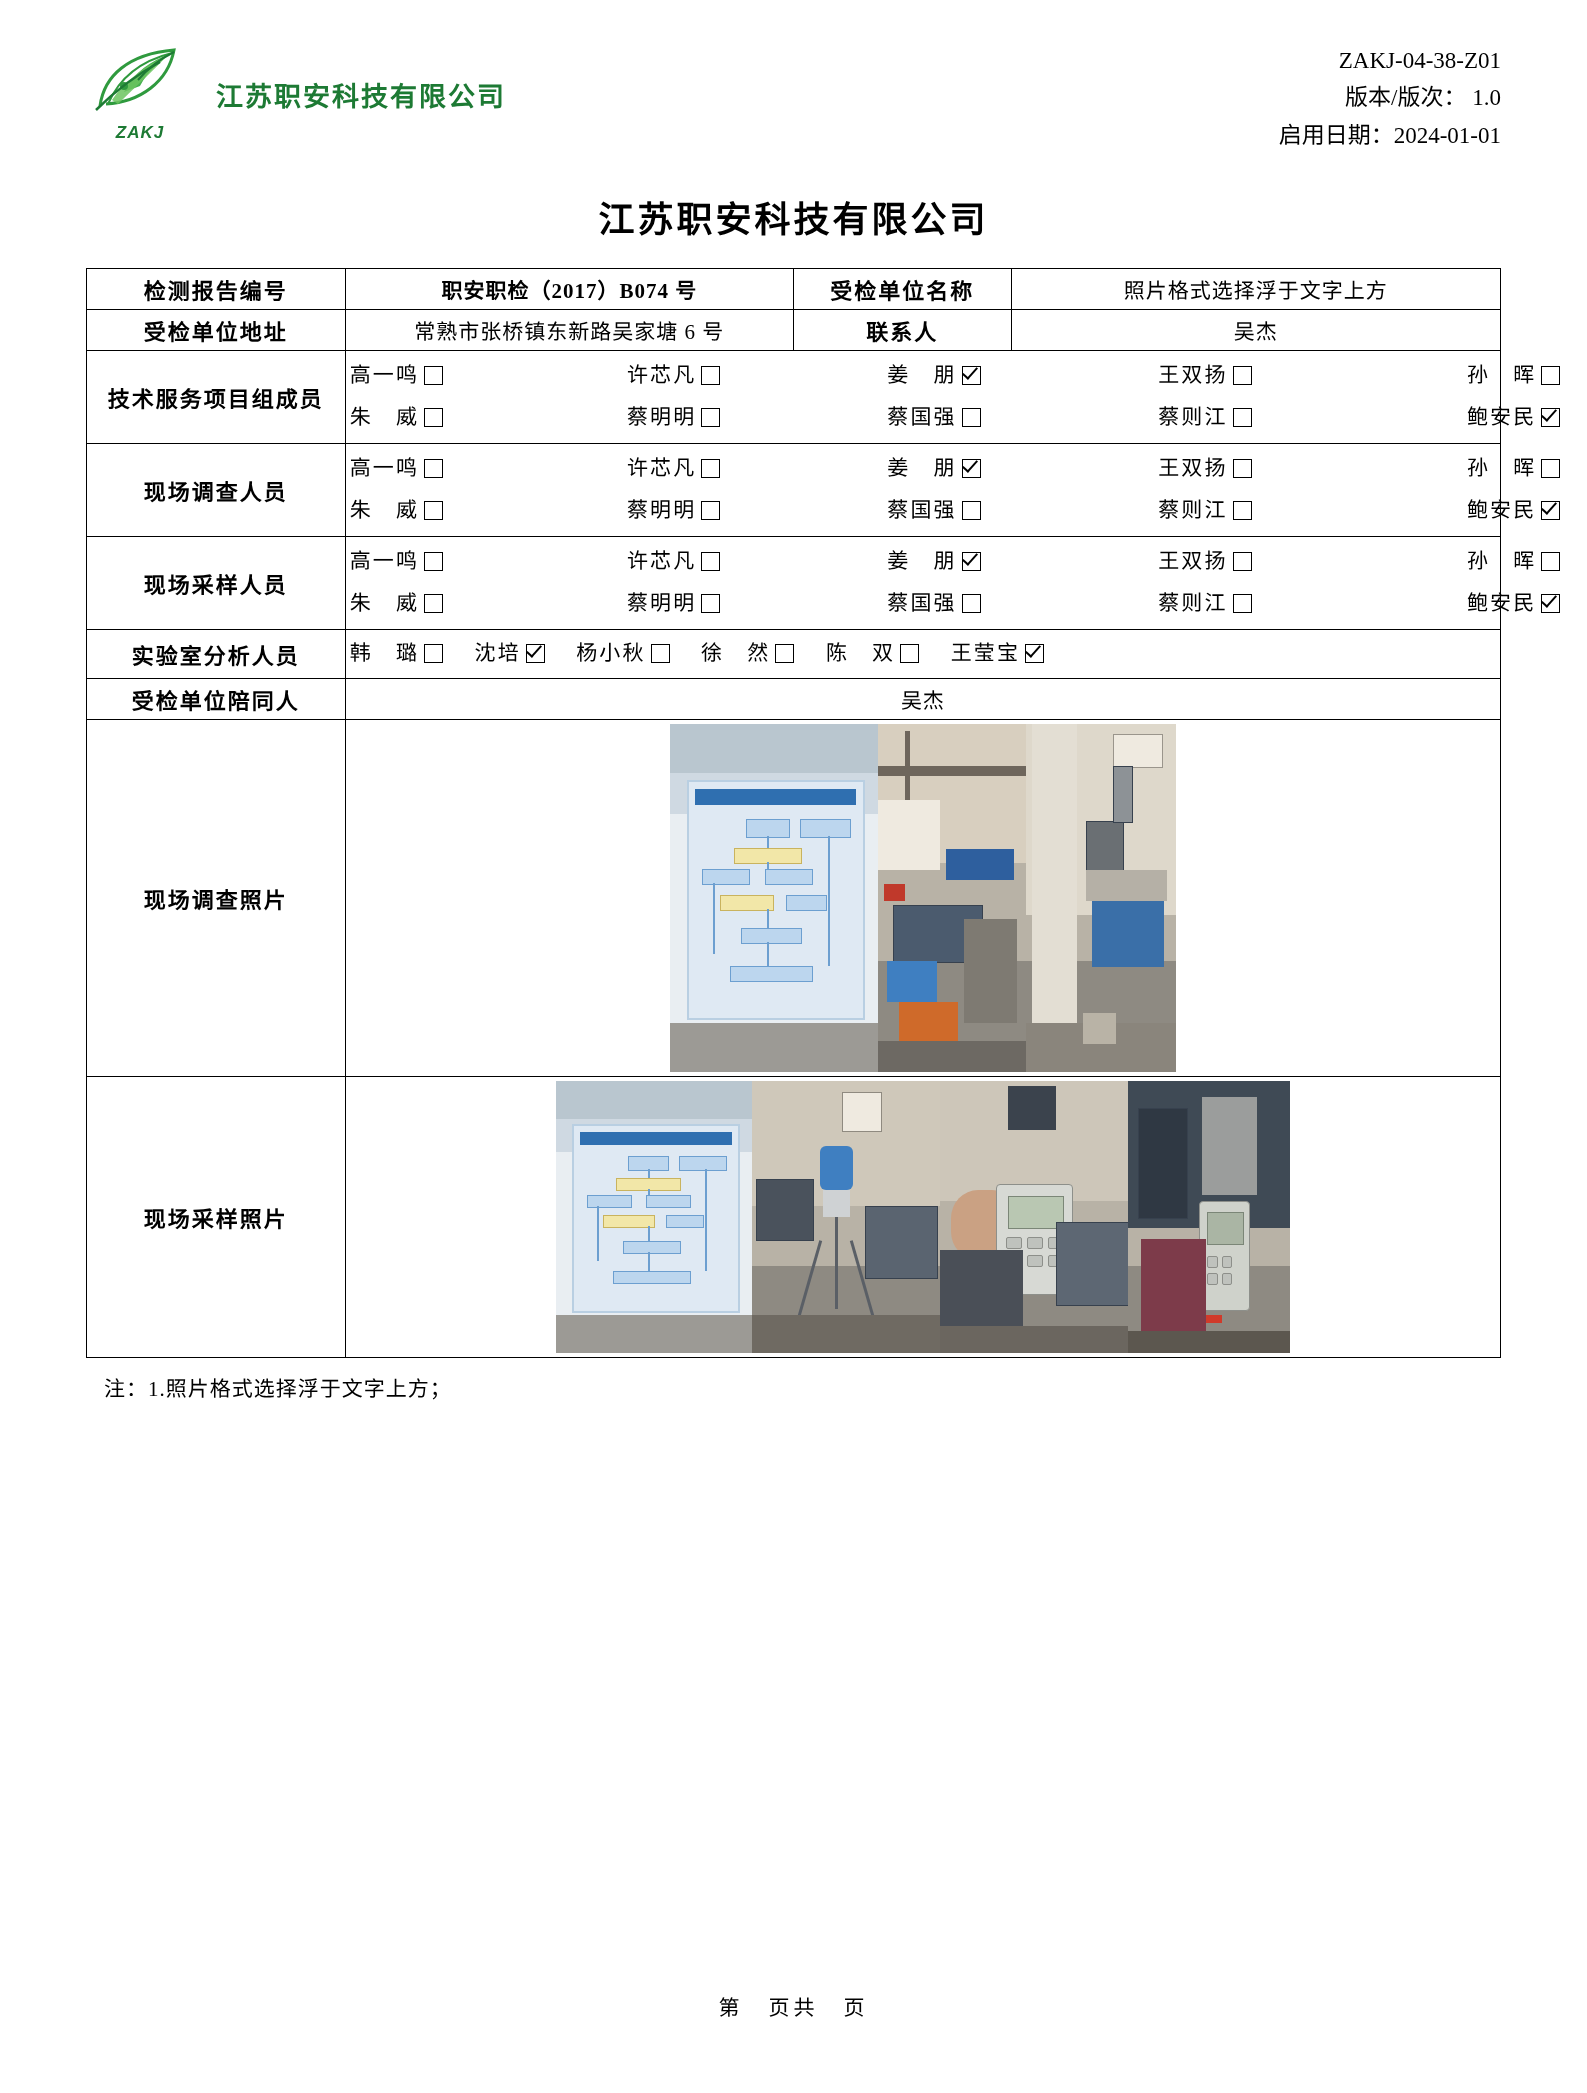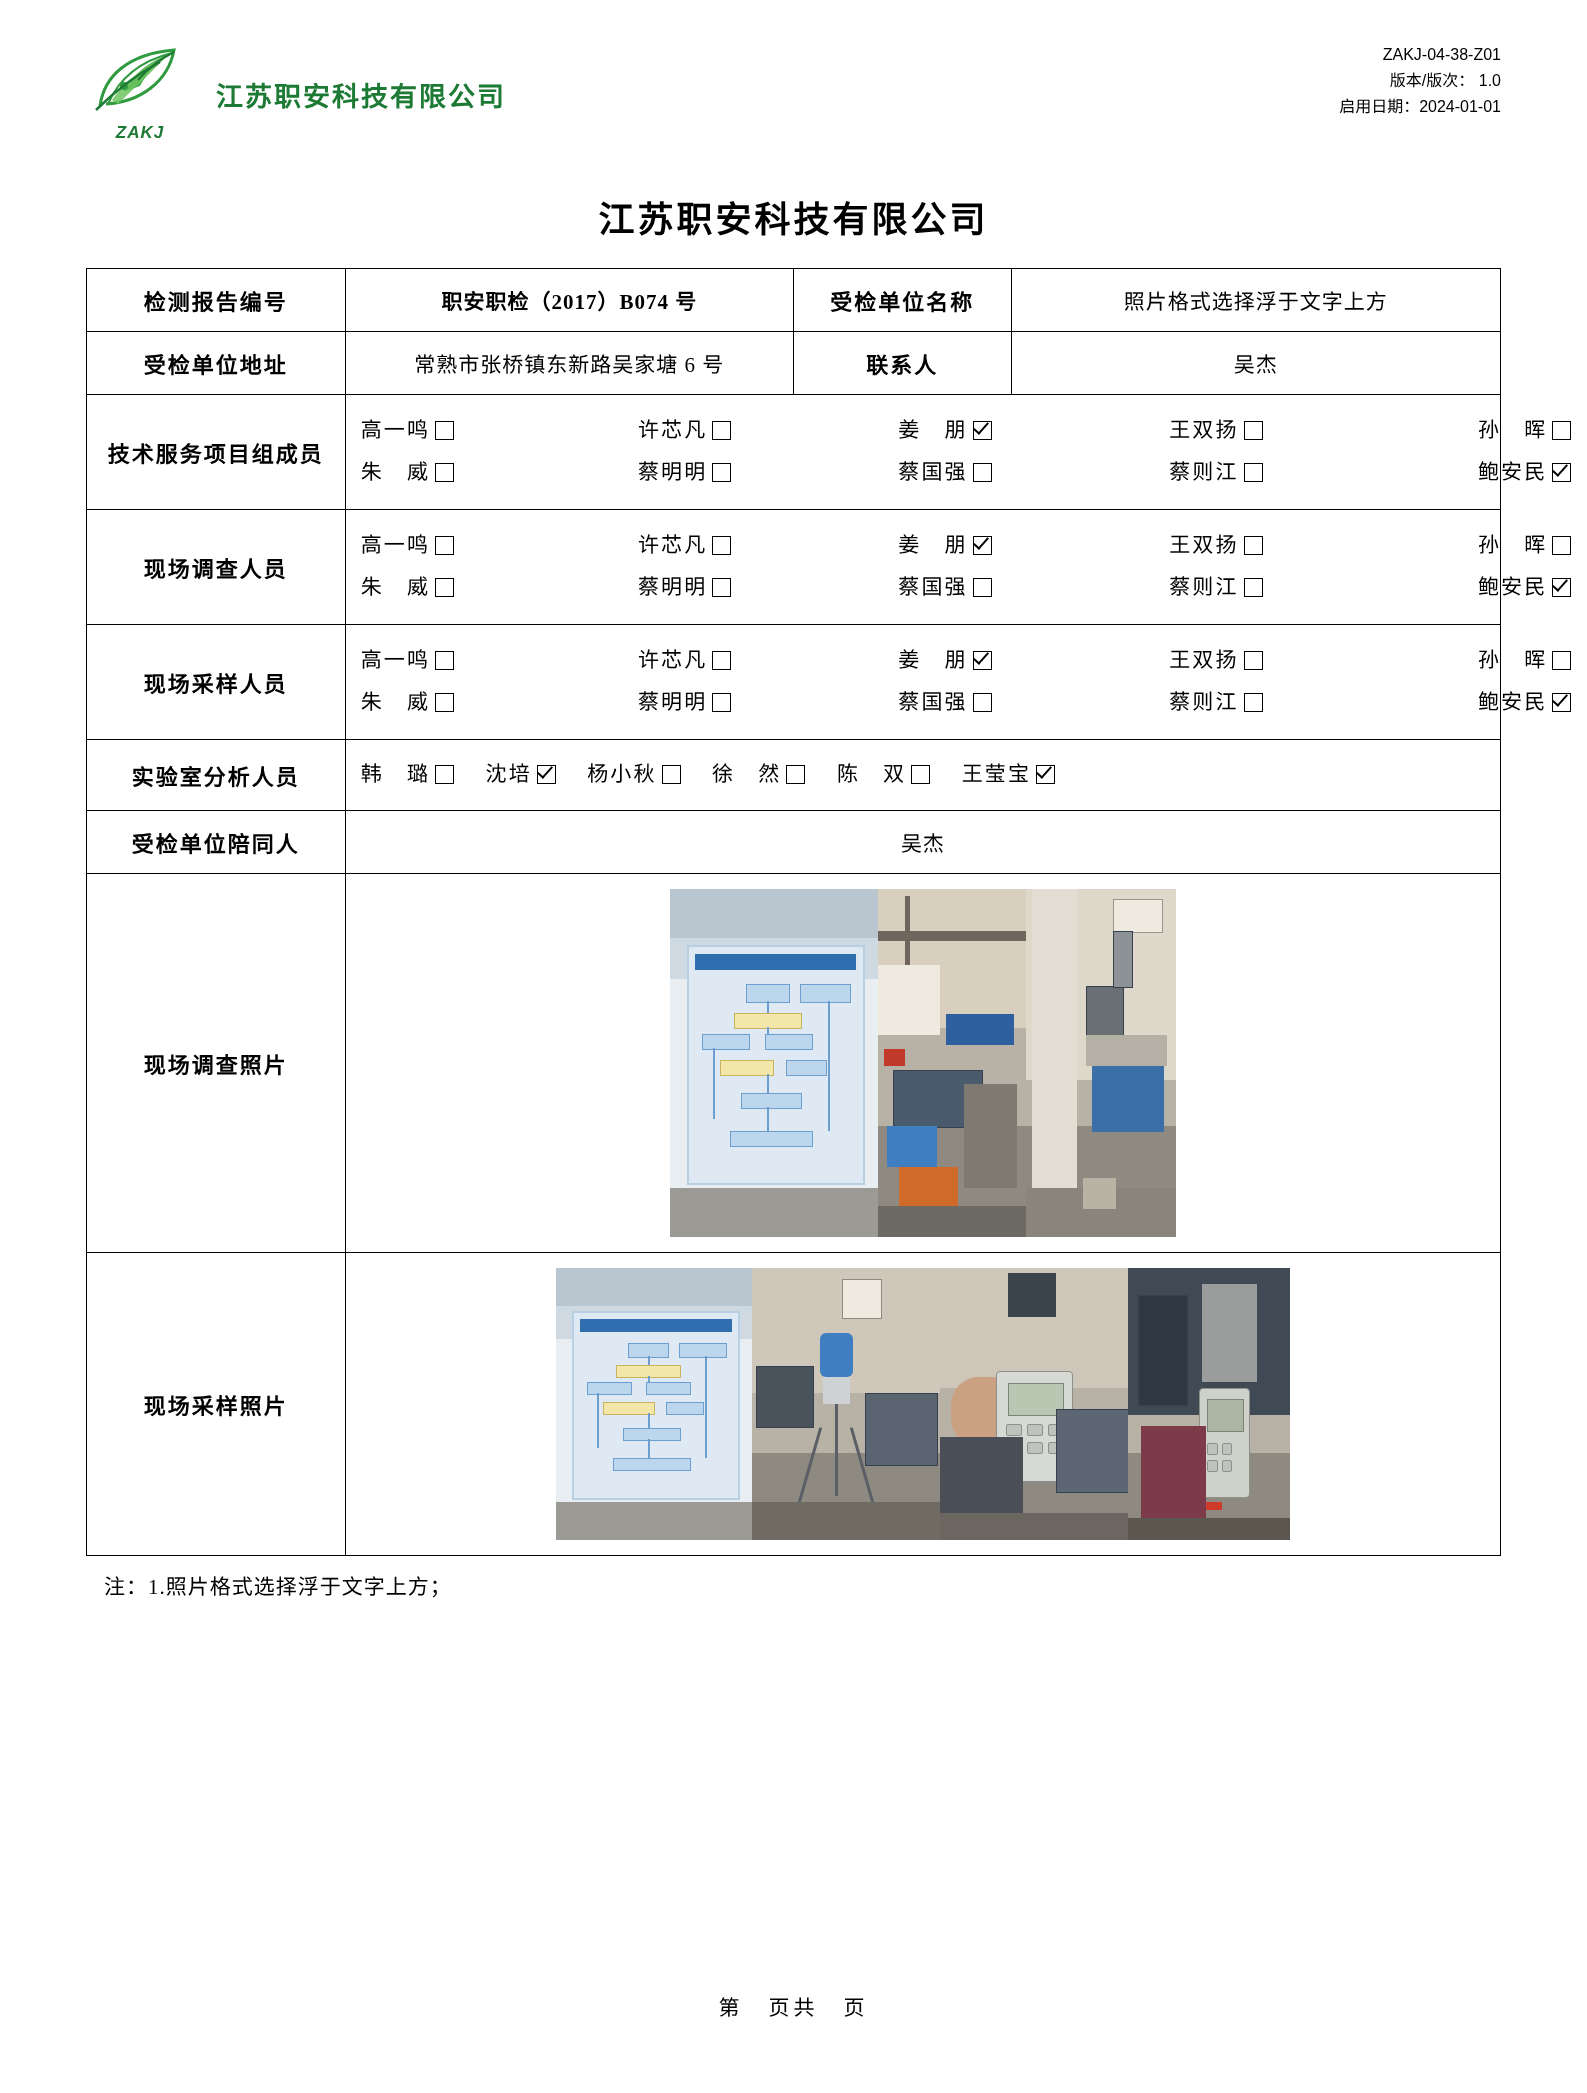--- a/index.html
+++ b/index.html
@@ -64,24 +64,24 @@
   .brand-name {
     font-size: 27px;
     color: #1d7a34;
     font-weight: bold;
     font-family: "Liberation Serif", serif;
     letter-spacing: 2px;
     white-space: nowrap;
   }
   .header-right {
     text-align: right;
-    font-size: 16px;
+    font-size: 23px;
     line-height: 1.62;
     padding-top: 8px;
-    font-family: Liberation Sans, sans-serif;
+    font-family: Liberation Serif, serif;
   }
   .header-right div { white-space: nowrap; }
 
   
   .doc-title {
     text-align: center;
     font-size: 36px;
     font-weight: bold;
     letter-spacing: 3px;
     margin: 26px 0 26px 0;
@@ -89,21 +89,21 @@
   }
 
   
   table.main {
     width: 100%;
     border-collapse: collapse;
     table-layout: fixed;
   }
   table.main td {
     border: 1.5px solid #000;
-    padding: 15px;
+    padding: 4px;
     vertical-align: middle;
   }
   .lbl {
     text-align: center;
     font-size: 22px;
     font-weight: bold;
     letter-spacing: 2px;
     padding: 10px 4px;
     white-space: nowrap;
   }

